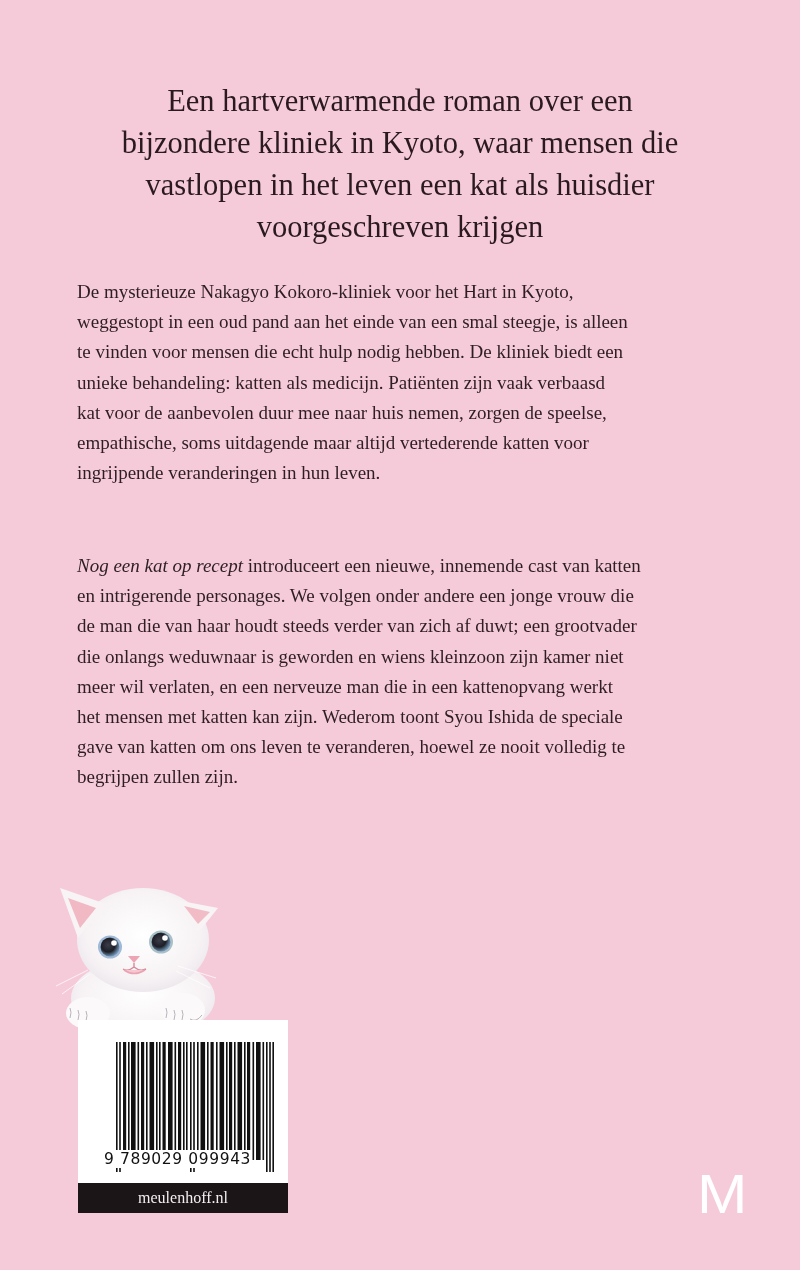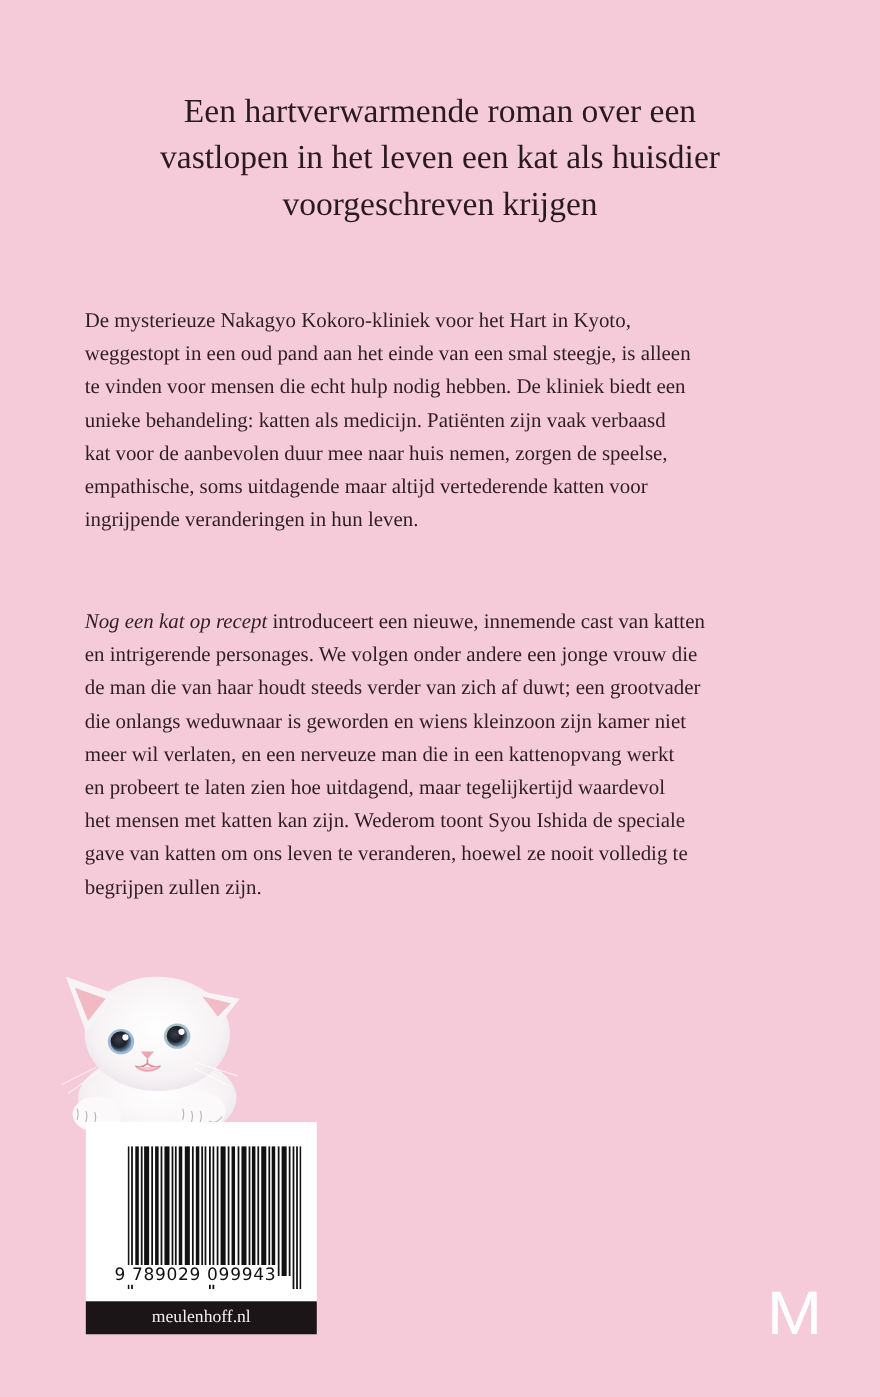--- a/index.html
+++ b/index.html
@@ -102,41 +102,41 @@
     transform-origin: left top;
   }
 </style>
 </head>
 <body>
 
 <div class="cover">
 
   <div class="headline">
     <span class="hl-line">Een hartverwarmende roman over een</span>
+    <span class="hl-line">bijzondere kliniek in Kyoto, waar mensen die</span>
     <span class="hl-line">vastlopen in het leven een kat als huisdier</span>
     <span class="hl-line">voorgeschreven krijgen</span>
   </div>
 
   <div class="body p1">
     <span class="bl">De mysterieuze Nakagyo Kokoro-kliniek voor het Hart in Kyoto,</span>
     <span class="bl">weggestopt in een oud pand aan het einde van een smal steegje, is alleen</span>
     <span class="bl">te vinden voor mensen die echt hulp nodig hebben. De kliniek biedt een</span>
     <span class="bl">unieke behandeling: katten als medicijn. Patiënten zijn vaak verbaasd</span>
     <span class="bl">kat voor de aanbevolen duur mee naar huis nemen, zorgen de speelse,</span>
     <span class="bl">empathische, soms uitdagende maar altijd vertederende katten voor</span>
     <span class="bl">ingrijpende veranderingen in hun leven.</span>
   </div>
 
   <div class="body p2">
     <span class="bl"><span class="italic">Nog een kat op recept</span><span> introduceert een nieuwe, innemende cast van katten</span></span>
     <span class="bl">en intrigerende personages. We volgen onder andere een jonge vrouw die</span>
     <span class="bl">de man die van haar houdt steeds verder van zich af duwt; een grootvader</span>
     <span class="bl">die onlangs weduwnaar is geworden en wiens kleinzoon zijn kamer niet</span>
     <span class="bl">meer wil verlaten, en een nerveuze man die in een kattenopvang werkt</span>
-    <span class="bl">en probeert te laten zien hoe uitdagend, maar tegelijkertijd waardevol</span>
     <span class="bl">het mensen met katten kan zijn. Wederom toont Syou Ishida de speciale</span>
     <span class="bl">gave van katten om ons leven te veranderen, hoewel ze nooit volledig te</span>
     <span class="bl">begrijpen zullen zijn.</span>
   </div>
 
   <svg class="cat" viewBox="0 0 210 150" xmlns="http://www.w3.org/2000/svg">
     <defs>
       <radialGradient id="fur" cx="50%" cy="45%" r="60%">
         <stop offset="0%" stop-color="#ffffff"></stop>
         <stop offset="70%" stop-color="#f7f3f5"></stop>

